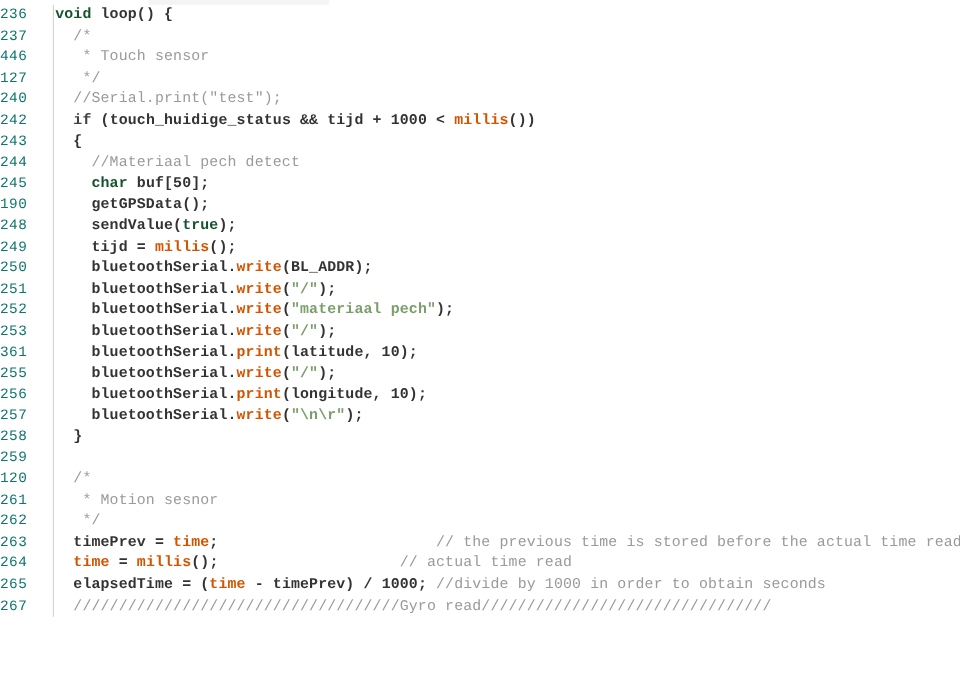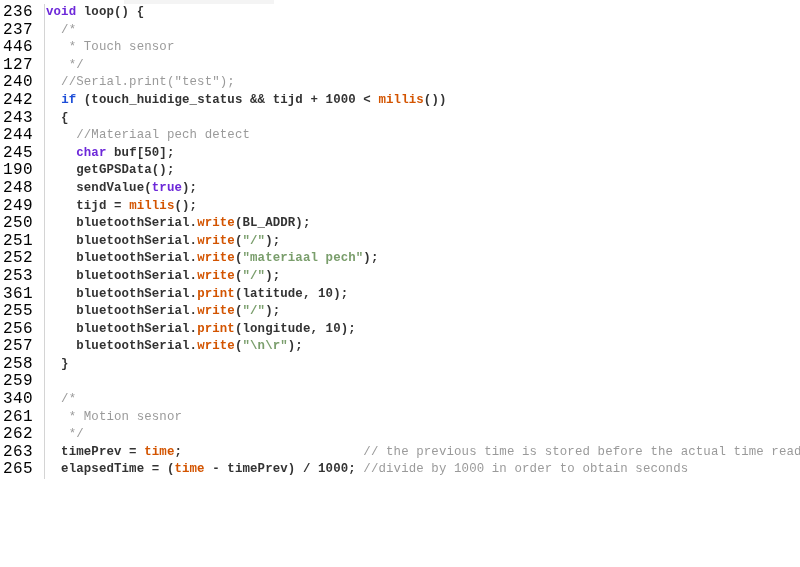--- a/index.html
+++ b/index.html
@@ -32,25 +32,24 @@
     display: flex;
     align-items: flex-start;
     height: 17.6px;
     line-height: 17.6px;
     white-space: pre;
   }
 
   .gutter {
     flex: 0 0 38px;
     width: 38px;
-    text-align: right;
     padding-right: 5px;
     box-sizing: border-box;
-    color: #000000;
-    font-size: 16px;
+    color: #0f766e;
+    font-size: 12px;
     letter-spacing: 0.4px;
     font-family: "Liberation Mono", "DejaVu Sans Mono", monospace;
     user-select: none;
   }
 
   .gutter-rule {
     position: absolute;
     left: 44px;
     top: 0;
     bottom: 0;
@@ -63,22 +62,22 @@
     padding-left: 8px;
     font-size: 12.4px;
     letter-spacing: 0.12px;
     color: #333333;
     font-family: "Liberation Mono", "DejaVu Sans Mono", monospace;
     font-weight: bold;
   }
 
   
   .t-plain    { color: #333333; }
-  .t-keyword  { color: #6d28d9; font-weight: bold; }
-  .t-control  { color: #1d4ed8; font-weight: bold; }
+  .t-keyword  { color: #14532d; font-weight: bold; }
+  .t-control  { color: #404040; font-weight: bold; }
   .t-func     { color: #d35400; font-weight: bold; }
   .t-string   { color: #7a9e6c; font-weight: bold; }
   .t-comment  { color: #9a9a9a; font-weight: normal; }
 
   .top-artifact {
     position: absolute;
     left: 124px;
     top: 0;
     width: 150px;
     height: 4px;
@@ -109,20 +108,22 @@
         <div class="line"><div class="gutter">250</div><div class="code"><span class="t-plain">    bluetoothSerial.</span><span class="t-func">write</span><span class="t-plain">(BL_ADDR);</span></div></div>
         <div class="line"><div class="gutter">251</div><div class="code"><span class="t-plain">    bluetoothSerial.</span><span class="t-func">write</span><span class="t-plain">(</span><span class="t-string">"/"</span><span class="t-plain">);</span></div></div>
         <div class="line"><div class="gutter">252</div><div class="code"><span class="t-plain">    bluetoothSerial.</span><span class="t-func">write</span><span class="t-plain">(</span><span class="t-string">"materiaal pech"</span><span class="t-plain">);</span></div></div>
         <div class="line"><div class="gutter">253</div><div class="code"><span class="t-plain">    bluetoothSerial.</span><span class="t-func">write</span><span class="t-plain">(</span><span class="t-string">"/"</span><span class="t-plain">);</span></div></div>
         <div class="line"><div class="gutter">361</div><div class="code"><span class="t-plain">    bluetoothSerial.</span><span class="t-func">print</span><span class="t-plain">(latitude, 10);</span></div></div>
         <div class="line"><div class="gutter">255</div><div class="code"><span class="t-plain">    bluetoothSerial.</span><span class="t-func">write</span><span class="t-plain">(</span><span class="t-string">"/"</span><span class="t-plain">);</span></div></div>
         <div class="line"><div class="gutter">256</div><div class="code"><span class="t-plain">    bluetoothSerial.</span><span class="t-func">print</span><span class="t-plain">(longitude, 10);</span></div></div>
         <div class="line"><div class="gutter">257</div><div class="code"><span class="t-plain">    bluetoothSerial.</span><span class="t-func">write</span><span class="t-plain">(</span><span class="t-string">"\n\r"</span><span class="t-plain">);</span></div></div>
         <div class="line"><div class="gutter">258</div><div class="code"><span class="t-plain">  }</span></div></div>
         <div class="line"><div class="gutter">259</div><div class="code"><span class="t-plain"></span></div></div>
-        <div class="line"><div class="gutter">340</div><div class="code"><span class="t-comment">  /*</span></div></div>
+        <div class="line"><div class="gutter">120</div><div class="code"><span class="t-comment">  /*</span></div></div>
         <div class="line"><div class="gutter">261</div><div class="code"><span class="t-comment">   * Motion sesnor</span></div></div>
         <div class="line"><div class="gutter">262</div><div class="code"><span class="t-comment">   */</span></div></div>
         <div class="line"><div class="gutter">263</div><div class="code"><span class="t-plain">  timePrev = </span><span class="t-func">time</span><span class="t-plain">;                        </span><span class="t-comment">// the previous time is stored before the actual time read</span></div></div>
+        <div class="line"><div class="gutter">264</div><div class="code"><span class="t-plain">  </span><span class="t-func">time</span><span class="t-plain"> = </span><span class="t-func">millis</span><span class="t-plain">();                    </span><span class="t-comment">// actual time read</span></div></div>
         <div class="line"><div class="gutter">265</div><div class="code"><span class="t-plain">  elapsedTime = (</span><span class="t-func">time</span><span class="t-plain"> - timePrev) / 1000; </span><span class="t-comment">//divide by 1000 in order to obtain seconds</span></div></div>
+        <div class="line"><div class="gutter">267</div><div class="code"><span class="t-comment">  ////////////////////////////////////Gyro read////////////////////////////////</span></div></div>
       </div>
   </div>
 </div>
 
 </body></html>

